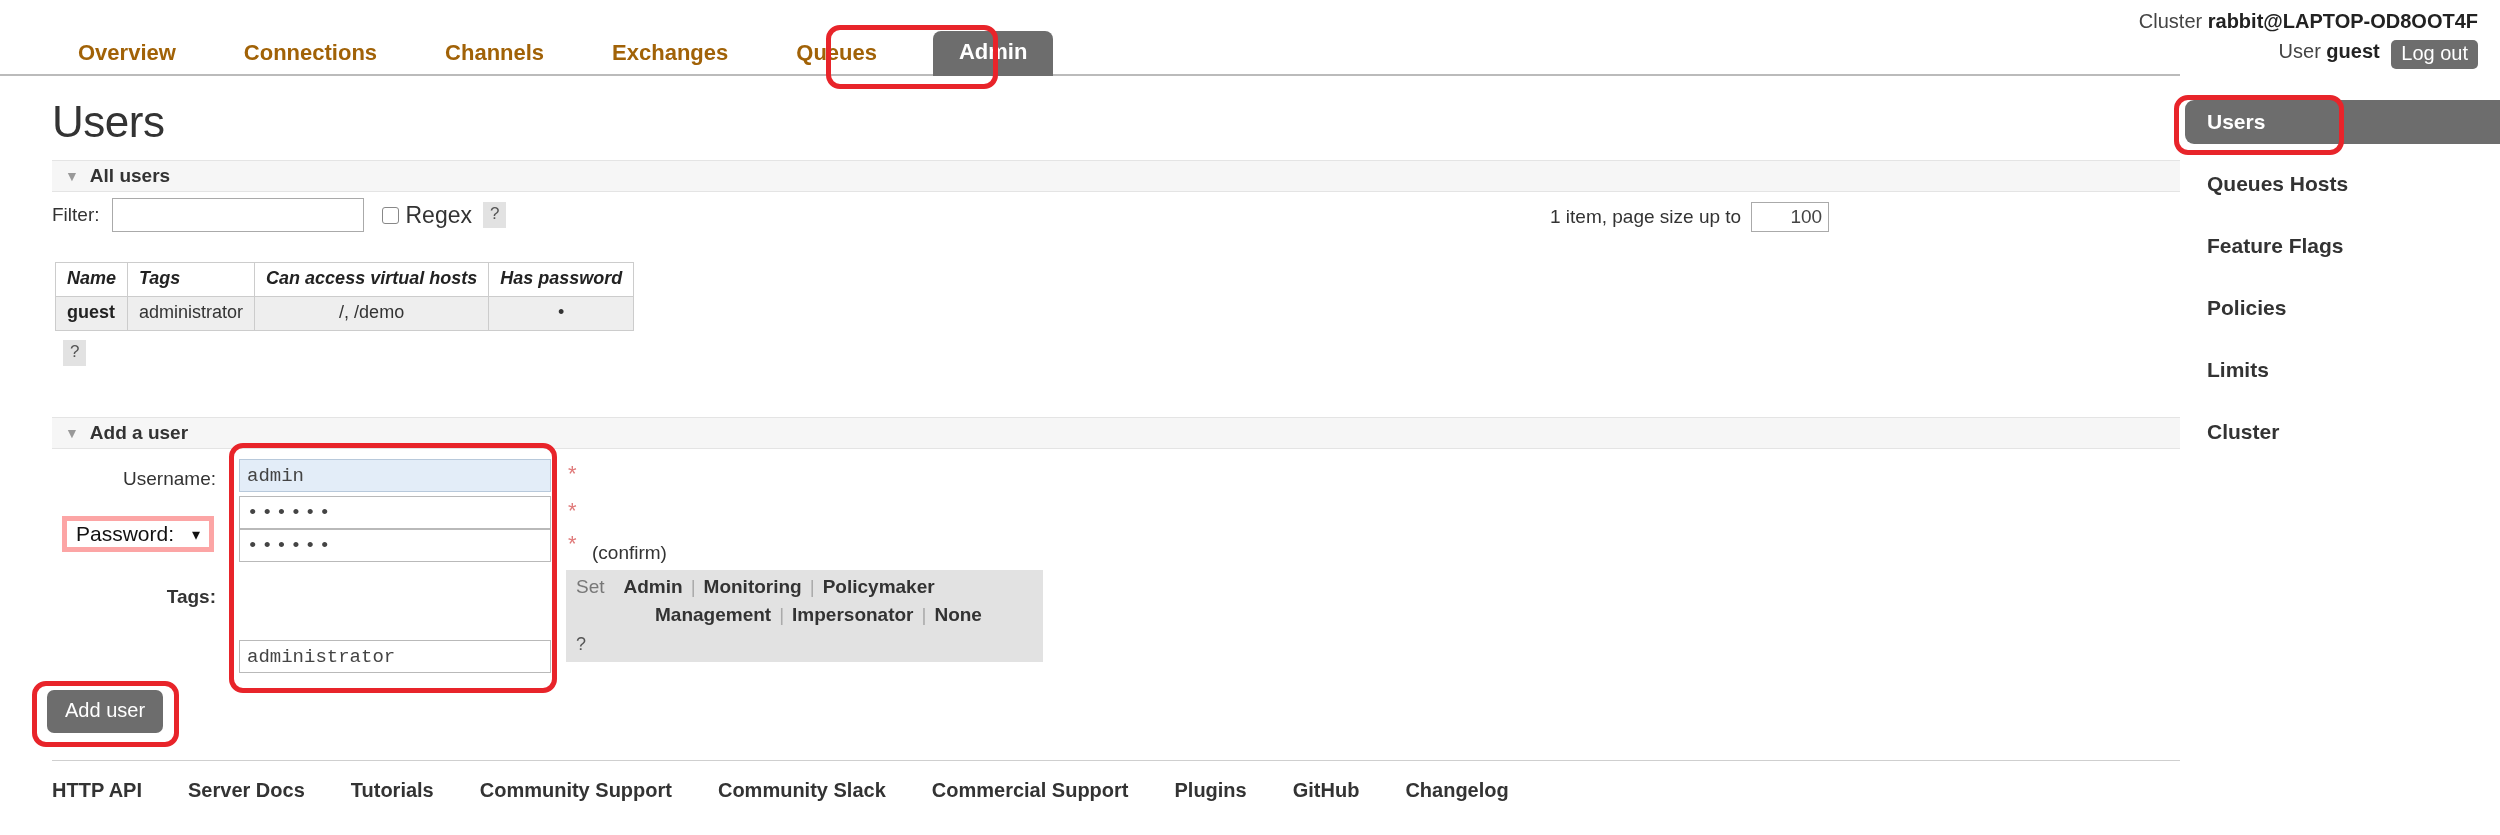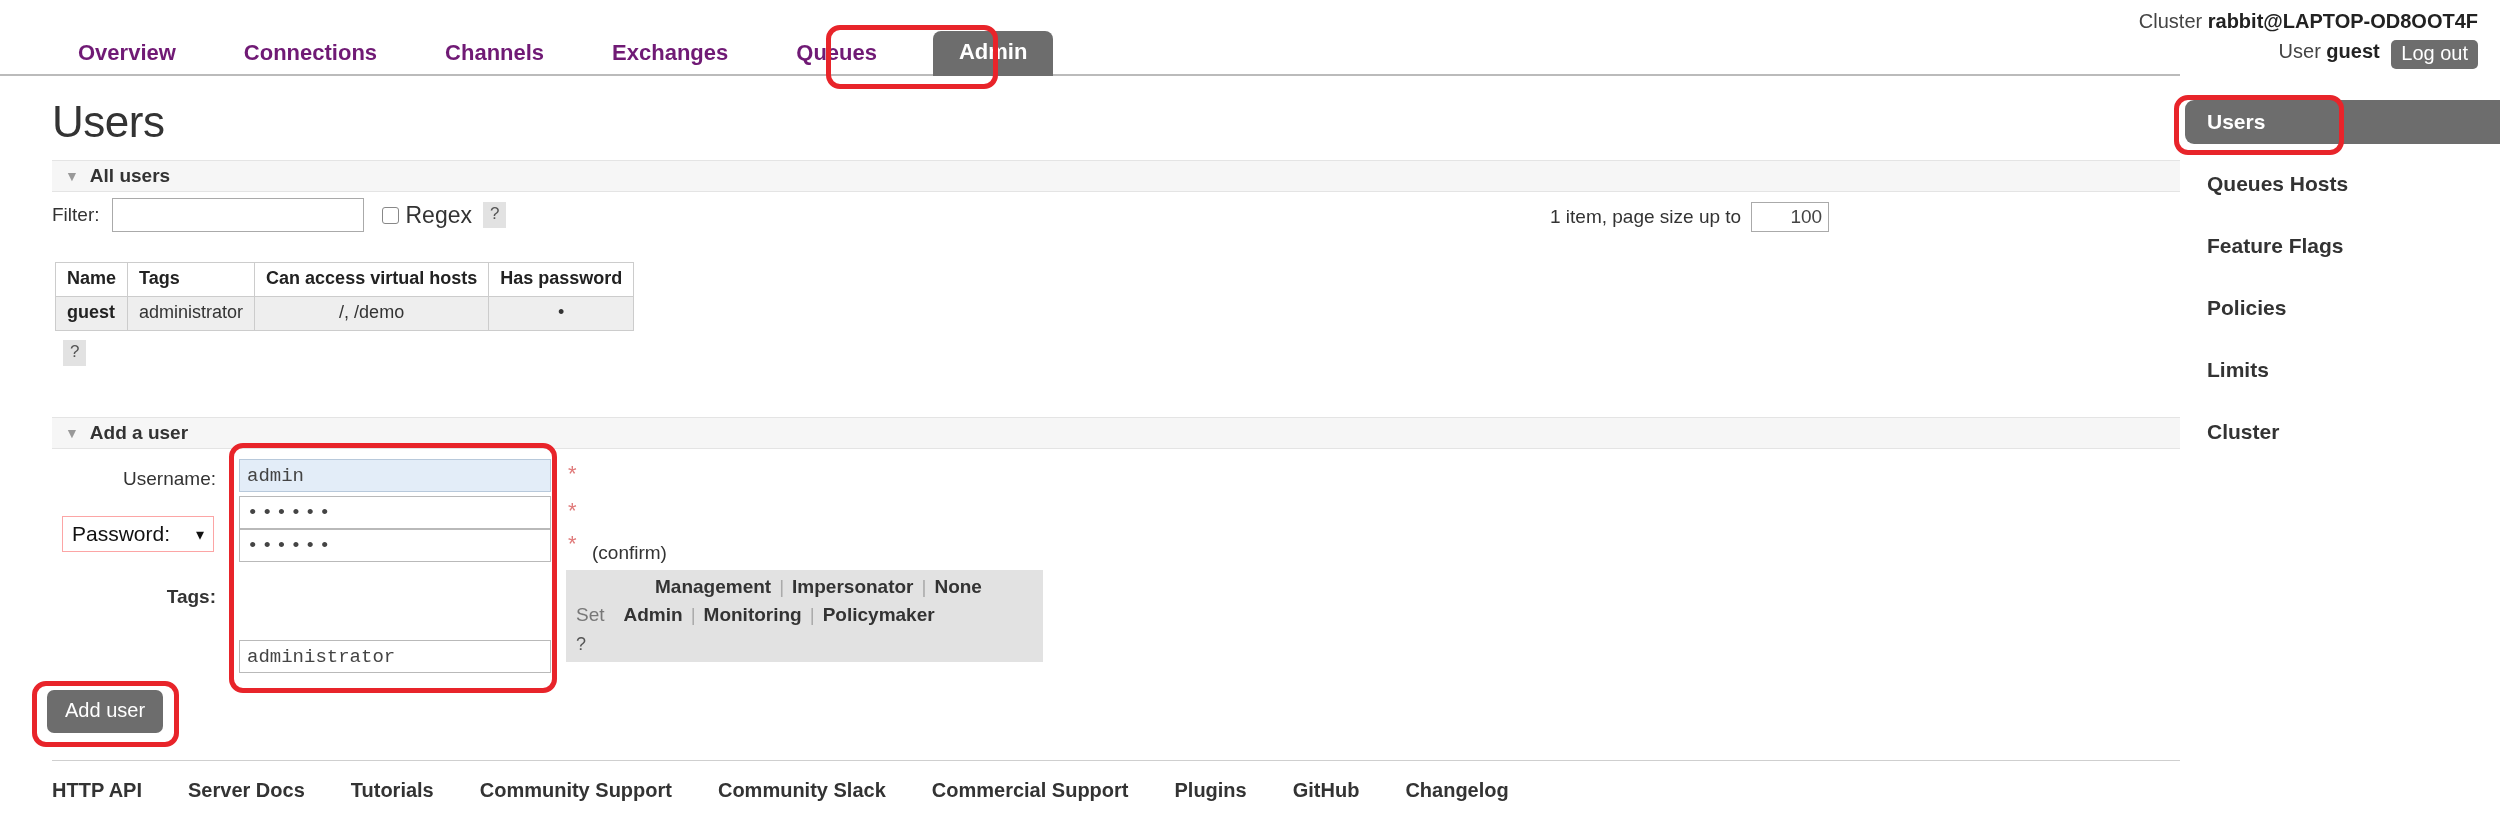--- a/index.html
+++ b/index.html
@@ -60,21 +60,21 @@
     padding: 0;
     display: flex;
     align-items: flex-end;
     height: 48px;
     padding-left: 66px;
     gap: 44px;
   }
   .navbar li {
     font-size: 22px;
     font-weight: bold;
-    color: #701a75;
+    color: #a16207;
     padding: 6px 12px 10px 12px;
     cursor: pointer;
     white-space: nowrap;
   }
   .navbar li.active {
     background: #6d6d6d;
     color: #ffffff;
     border-radius: 8px 8px 0 0;
     padding: 8px 26px 11px 26px;
   }
@@ -194,20 +194,21 @@
     font-size: 18px;
   }
   .users-table th {
     border: 1px solid #cccccc;
     background: #ffffff;
     font-weight: bold;
     color: #222;
     padding: 5px 11px 7px 11px;
     text-align: left;
     white-space: nowrap;
+    font-style: italic;
   }
   .users-table td {
     border: 1px solid #cccccc;
     background: #eeeeee;
     color: #333;
     padding: 5px 11px 7px 11px;
     white-space: nowrap;
   }
   .users-table td.name { font-weight: bold; color: #222; }
   .users-table td.center { text-align: center; }
@@ -248,21 +249,21 @@
     position: absolute;
     font-size: 19px;
     color: #333;
   }
   .pw-select {
     position: absolute;
     left: 62px;
     top: 516px;
     width: 152px;
     height: 36px;
-    border: 1px solid #fca5a5;
+    border: 5px solid #fca5a5;
     background: #fff;
     font-size: 21px;
     color: #111;
     font-family: "Liberation Sans", sans-serif;
     display: flex;
     align-items: center;
     justify-content: space-between;
     padding: 0 9px;
     cursor: pointer;
   }
@@ -441,29 +442,29 @@
   <input class="form-input" type="text" style="left: 239px; top: 496px; letter-spacing: 3px;" value="••••••">
   <span class="star" style="left:568px; top:498px;">*</span>
 
   <input class="form-input" type="text" style="left: 239px; top: 529px; letter-spacing: 3px;" value="••••••">
   <span class="star" style="left:568px; top:531px;">*</span>
   <span class="confirm-text" style="left:592px; top:542px;">(confirm)</span>
 
   <div class="form-label" style="left:0px; top:586px; width:216px;font-weight:bold;">Tags:</div>
 
   <div class="tagbox">
-    <div class="row row2">
-      <span class="links">
-        <a>Management</a><span class="sep">|</span><a>Impersonator</a><span class="sep">|</span><a>None</a>
-      </span>
-    </div>
     <div class="row">
       <span class="set-label">Set</span>
       <span class="links">
         <a>Admin</a><span class="sep">|</span><a>Monitoring</a><span class="sep">|</span><a>Policymaker</a>
+      </span>
+    </div>
+    <div class="row row2">
+      <span class="links">
+        <a>Management</a><span class="sep">|</span><a>Impersonator</a><span class="sep">|</span><a>None</a>
       </span>
     </div>
     <div class="trailing-q">?</div>
   </div>
 
   <input class="form-input" type="text" style="left: 239px; top: 640px;" value="administrator">
 
   <button class="add-user-btn">Add user</button>
 
   <div class="sidebar">

